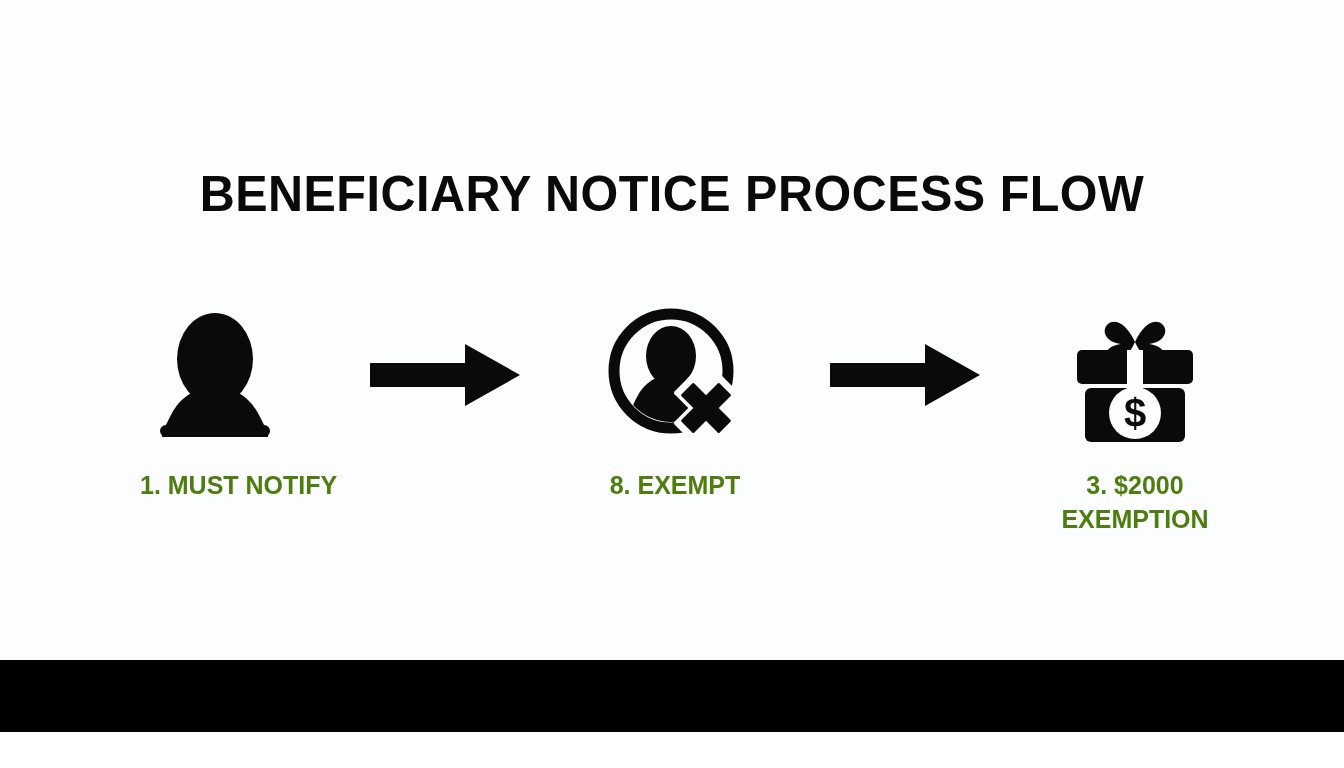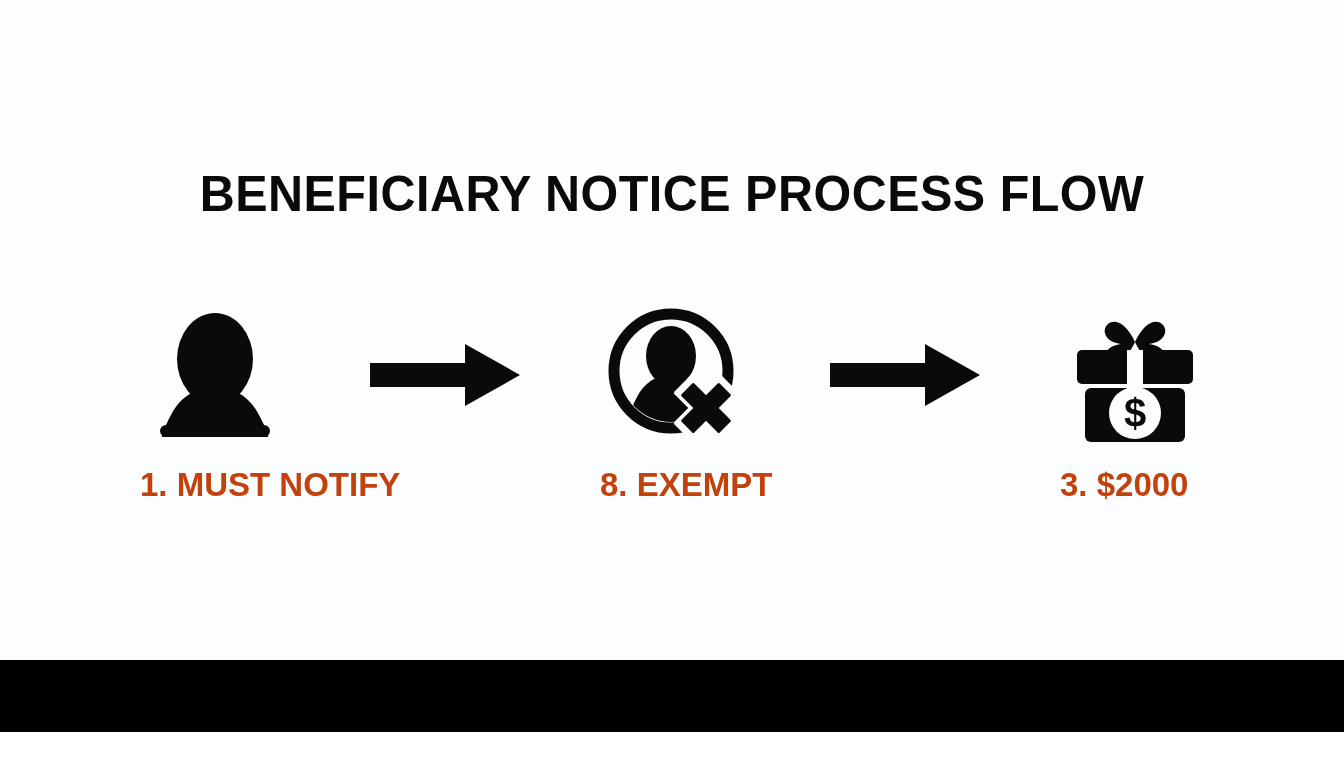--- a/index.html
+++ b/index.html
@@ -73,25 +73,26 @@
     width: 1070px;
     height: 90px;
     display: flex;
     flex-direction: row;
     align-items: flex-start;
     justify-content: space-between;
   }
   .label-slot {
     width: 150px;
     flex: 0 0 auto;
+    text-align: center;
     font-family: "Liberation Sans", sans-serif;
     font-weight: 700;
-    font-size: 33px;
+    font-size: 25px;
     line-height: 34px;
-    color: #c2410c;
+    color: #4d7c0f;
     white-space: nowrap;
   }
   .label-gap {
     width: 160px;
     flex: 0 0 auto;
   }
   .label-slot.wrap { white-space: normal; }
   .label-line { display: block; }
 
   
@@ -205,18 +206,19 @@
 
   </div>
 
   <div class="labels-row">
     <div class="label-slot">1. MUST NOTIFY</div>
     <div class="label-gap"></div>
     <div class="label-slot">8. EXEMPT</div>
     <div class="label-gap"></div>
     <div class="label-slot wrap">
       <span class="label-line">3. $2000</span>
+      <span class="label-line">EXEMPTION</span>
     </div>
   </div>
 
   <div class="bottom-band"></div>
 
 </div>
 
 </body></html>

